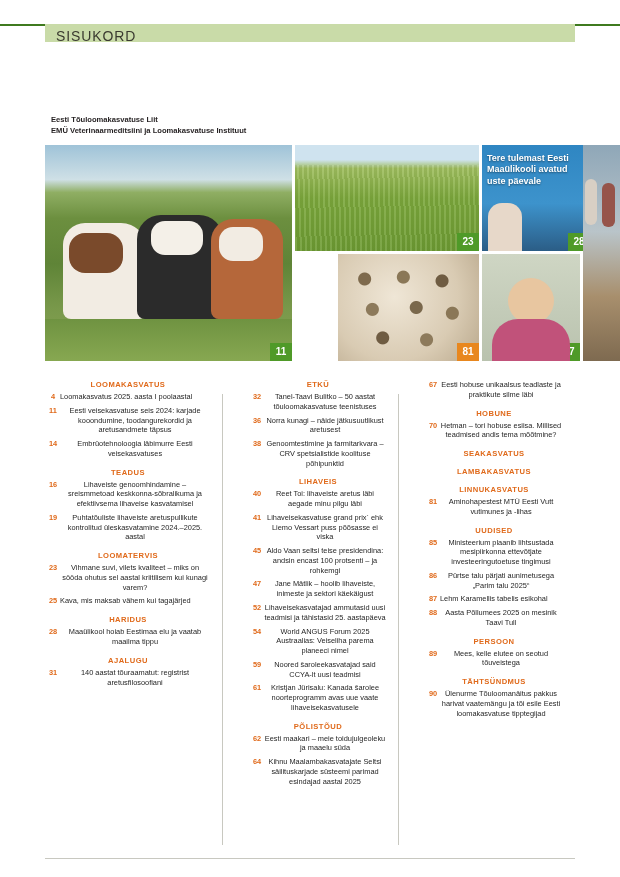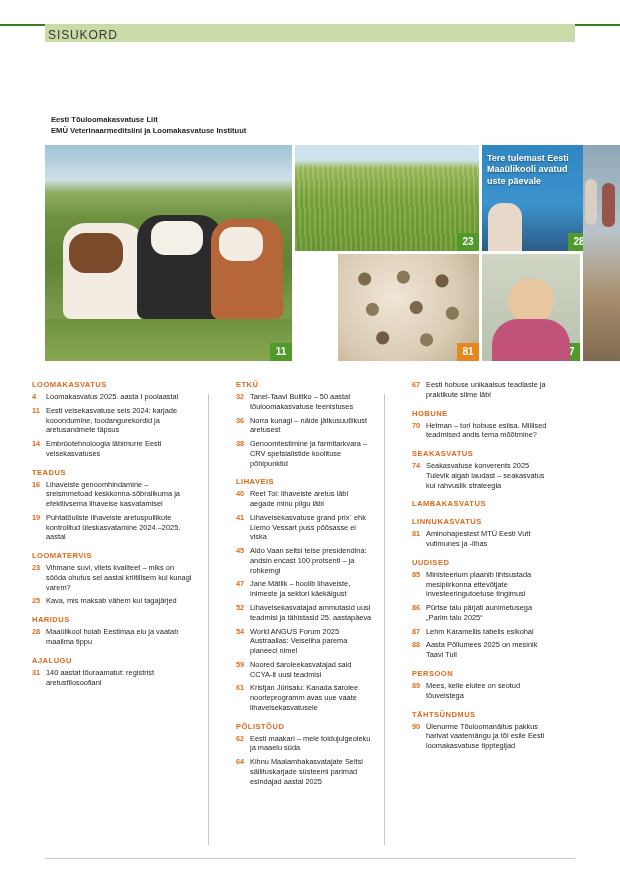--- a/index.html
+++ b/index.html
@@ -35,22 +35,22 @@
     background: #3f7a1f;
   }
   .topbar-band {
     position: absolute;
     left: 45px; top: 0;
     width: 530px; height: 18px;
     background: #c9dba8;
   }
   .topbar-label {
     position: absolute;
-    left: 48px; top: 4px;
-    font-size: 12px;
+    left: 56px; top: 4px;
+    font-size: 14px;
     letter-spacing: 0.9px;
     color: #3a3a2f;
   }
 
   
   .masthead {
     position: absolute;
     left: 45px; top: 112px;
     width: 530px;
   }
@@ -160,23 +160,24 @@
   
   .ph6 { left: 538px; top: 0; width: 37px; height: 216px;
     background: linear-gradient(180deg,#8fa7b8 0%, #b9c4c9 40%, #a88f6d 70%, #7e6a50 100%);
   }
   .ph6:before { content:""; position:absolute; left: 2px; top: 34px; width: 12px; height: 46px; background:#d8cfc4; border-radius:6px; }
   .ph6:after { content:""; position:absolute; left: 19px; top: 38px; width: 13px; height: 44px; background:#96544a; border-radius:6px; }
 
   
   .toc {
     position: absolute;
-    left: 32px; top: 380px;
+    left: 46px; top: 380px;
     width: 530px; height: 465px;
     display: flex;
+    text-align: center;
   }
   .col {
     width: 176px;
     box-sizing: border-box;
     padding-right: 12px;
     position: relative;
   }
   .col + .col { padding-left: 28px; }
   .col-rule {
     position: absolute;
@@ -374,24 +375,20 @@
         <div class="entry">
           <div class="num">67</div>
           <div class="txt">Eesti hobuse unikaalsus teadlaste ja praktikute silme läbi</div>
         </div>
         <div class="section-head">HOBUNE</div>
         <div class="entry">
           <div class="num">70</div>
           <div class="txt">Hetman – tori hobuse esiisa. Millised teadmised andis tema mõõtmine?</div>
         </div>
         <div class="section-head">SEAKASVATUS</div>
-        <div class="entry">
-          <div class="num">74</div>
-          <div class="txt">Seakasvatuse konverents 2025 Tulevik algab laudast – seakasvatus kui rahvuslik strateegia</div>
-        </div>
         <div class="section-head">LAMBAKASVATUS</div>
         <div class="section-head">LINNUKASVATUS</div>
         <div class="entry">
           <div class="num">81</div>
           <div class="txt">Aminohapestest MTÜ Eesti Vutt vutimunes ja -lihas</div>
         </div>
         <div class="section-head">UUDISED</div>
         <div class="entry">
           <div class="num">85</div>
           <div class="txt">Ministeerium plaanib lihtsustada mesipiirkonna ettevõtjate investeeringutoetuse tingimusi</div>

